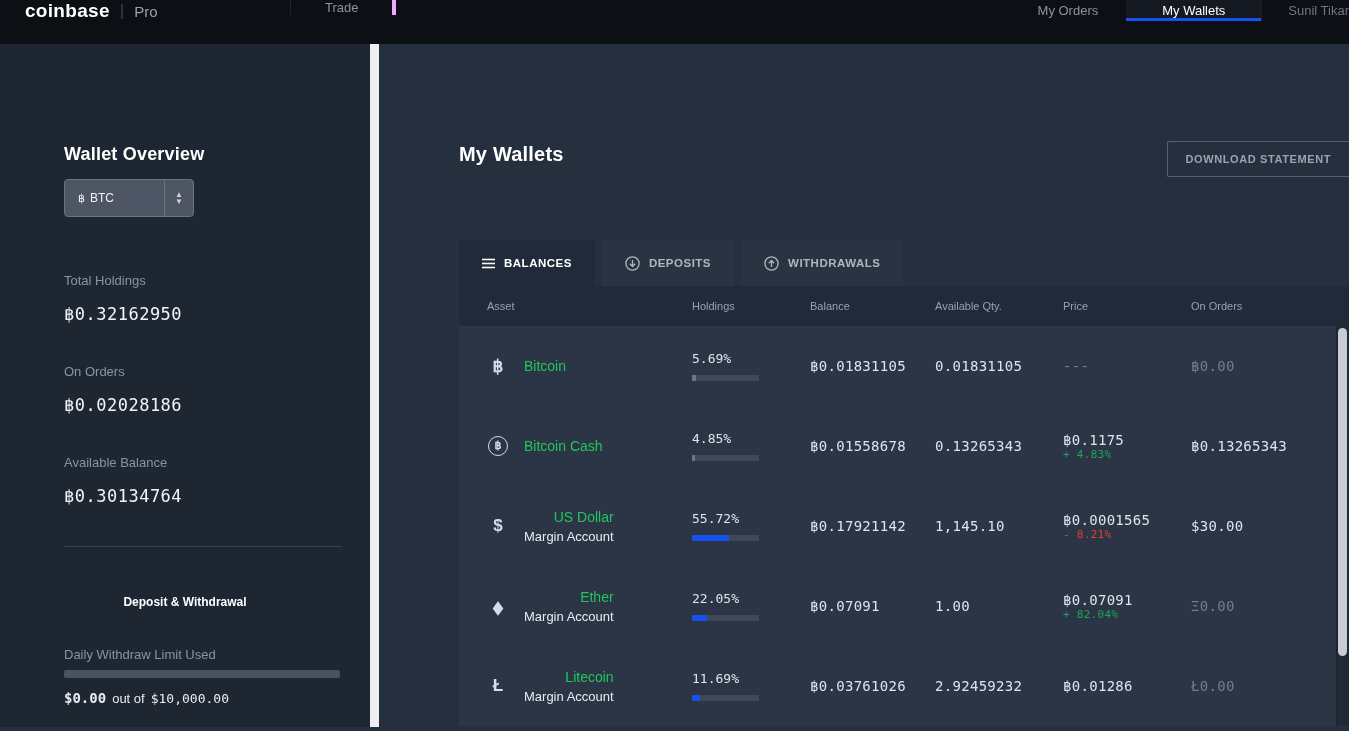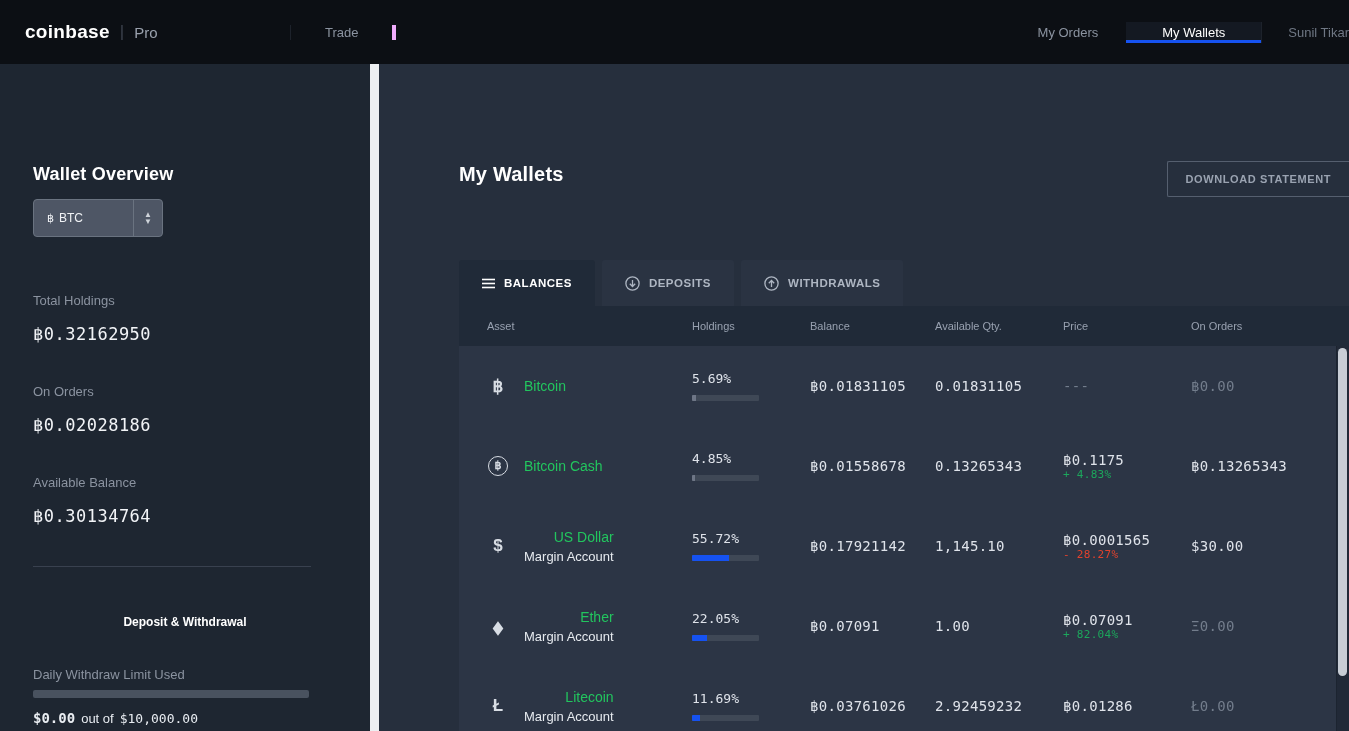--- a/index.html
+++ b/index.html
@@ -7,42 +7,42 @@
   body {
     background:#262f3d;
     font-family:"Liberation Sans", sans-serif;
     color:#e8ecf1;
     position:relative;
   }
   .mono { font-family:"DejaVu Sans Mono", monospace; }
 
   
   .topnav {
-    height:64px; background:#0c0f14; display:flex; align-items:center;
+    height:44px; background:#0c0f14; display:flex; align-items:flex-start;
     font-size:13px; color:#8b93a0;
   }
   .logo { width:290px; display:flex; align-items:center; padding-left:25px; gap:10px; cursor:pointer; }
   .logo-main { color:#ffffff; font-size:19px; font-weight:bold; letter-spacing:.3px; }
   .logo-sep { color:#3c434e; font-size:17px; font-weight:300; }
   .logo-pro { color:#9aa1ad; font-size:15px; }
   .nav-item { display:flex; align-items:center; padding:0 28px; cursor:pointer; white-space:nowrap; }
   .nav-trade { border-left:1px solid #1d222b; border-right:4px solid #f0abfc; padding:0 34px; }
   .spacer { flex:1; }
   .nav-right { display:flex; align-items:stretch; }
   .nav-item.active {
     background:#141922; color:#ffffff; border-bottom:3px solid #1652f0;
     padding:0 36px; padding-top:3px;
   }
   .nav-user { border-left:1px solid #1d222b; color:#6f7784; padding-left:26px; padding-right:0; overflow:hidden; max-width:92px; }
 
   
   .layout { display:flex; height:683px; }
 
   
-  .sidebar { width:370px; background:#1e2631; padding:0 33px; flex-shrink:0; overflow:hidden; }
+  .sidebar { width:370px; background:#1e2631; padding:0 64px; flex-shrink:0; overflow:hidden; }
   .sb-scroll { width:9px; background:#edeff2; flex-shrink:0; cursor:pointer; }
   .sb-title { margin-top:100px; font-size:18px; font-weight:bold; color:#ffffff; letter-spacing:.2px; }
   .currency-select {
     margin-top:14px; width:130px; height:38px; display:flex; align-items:stretch;
     background:#4e5665; border:1px solid #6a7380; border-radius:4px; cursor:pointer; overflow:hidden;
   }
   .cs-value { flex:1; display:flex; align-items:center; padding-left:13px; gap:5px; font-size:12px; color:#f0f2f5; }
   .cs-symbol { font-size:11px; }
   .cs-caret { width:29px; border-left:1px solid #6a7380; display:flex; flex-direction:column; align-items:center; justify-content:center; color:#cfd4da; font-size:8px; line-height:7px; }
   .stats { margin-top:56px; }
@@ -287,21 +287,21 @@
         <div class="cell-holdings">
           <div class="pct mono">55.72%</div>
           <div class="bar">
               <div class="fill" style="width: 55.72%; background-color: rgb(22, 82, 240);"></div>
             </div>
         </div>
         <div class="cell-num mono">฿0.17921142</div>
         <div class="cell-num mono">1,145.10</div>
         <div class="cell-price">
           <div class="cell-num mono">฿0.0001565</div>
-          <div class="change mono down">- 28.27%</div>
+          <div class="change mono down">- 8.21%</div>
         </div>
         <div class="cell-num mono">$30.00</div>
       </div>
 
       <div class="row">
         <div class="cell-asset">
           <span class="coin-icon tall">◆</span>
           <div>
             <div class="asset-name">Ether</div>
             <div class="asset-sub">Margin Account</div>

